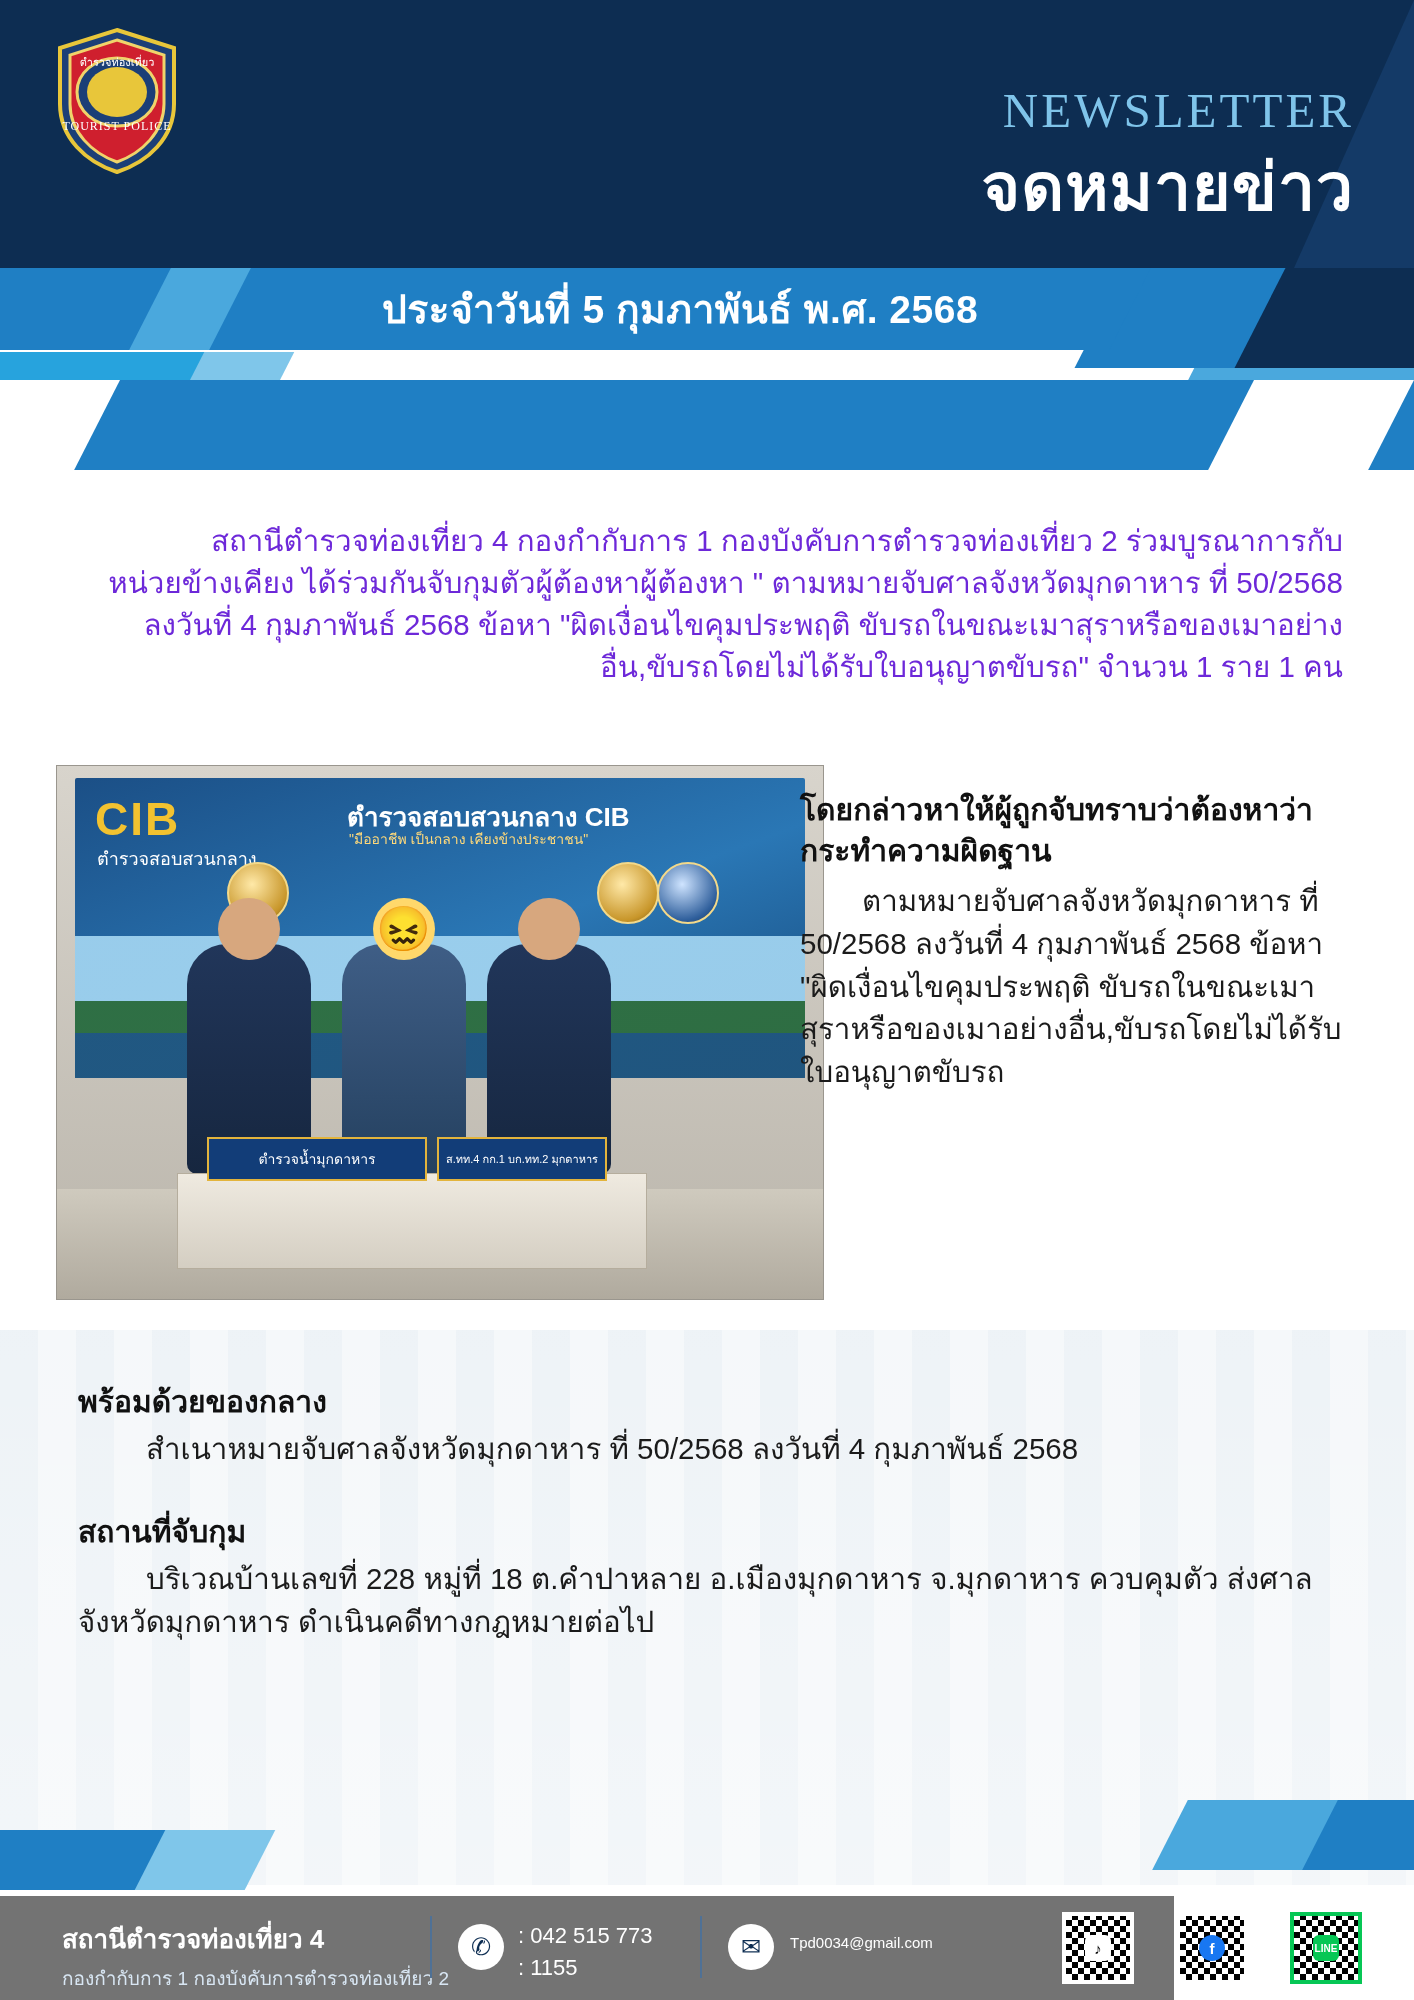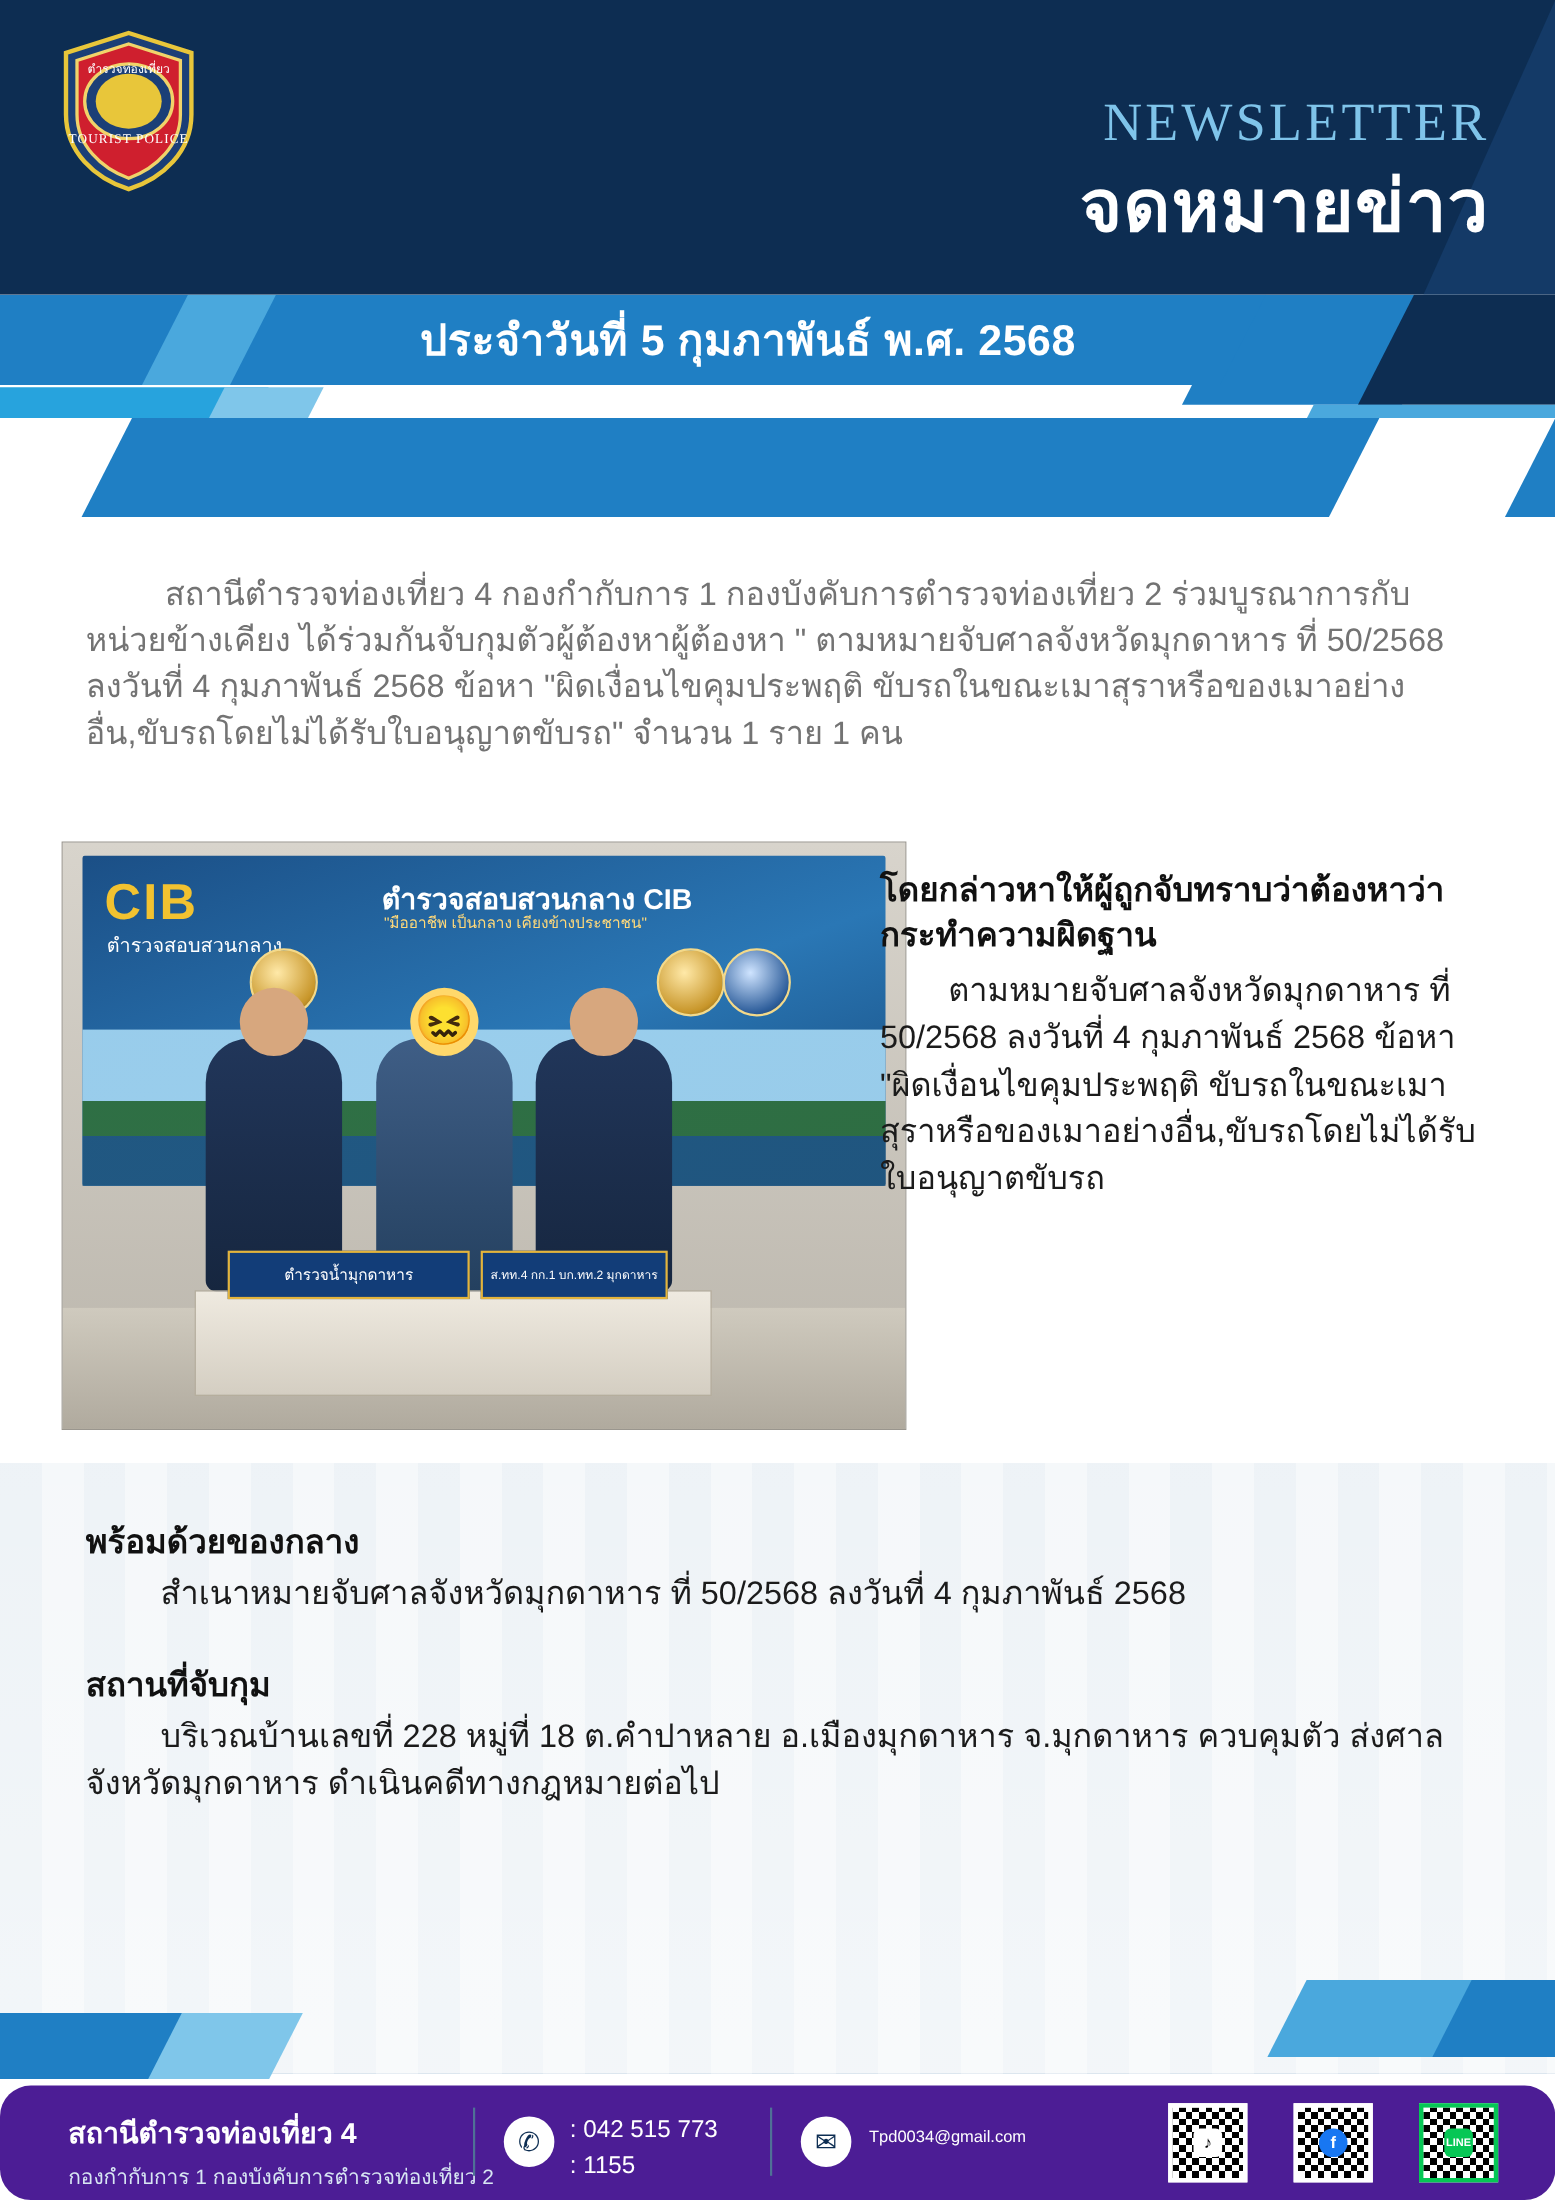--- a/index.html
+++ b/index.html
@@ -125,23 +125,23 @@
     top: 500px; left: 0;
     width: 1414px;
     height: 1400px;
   }
   .lead {
     position: absolute;
     left: 78px; top: 20px;
     width: 1265px;
     font-size: 29.5px;
     line-height: 1.42;
-    color: #737373;
+    color: #6d28d9;
     text-indent: 72px;
-    text-align: left;
+    text-align: right;
   }
   .photo {
     position: absolute;
     left: 56px; top: 265px;
     width: 768px; height: 535px;
     background: linear-gradient(#d8d4cc, #bab5ab);
     border: 1px solid #9a968e;
     overflow: hidden;
   }
   .photo .banner {
@@ -291,23 +291,22 @@
     position: absolute;
     transform: skewX(-27deg);
   }
   .f1 { left: -60px; top: 0;  width: 260px; height: 60px; background:#1f7fc4; }
   .f2 { left: 150px; top: 0;  width: 110px; height: 60px; background:#7fc6ea; }
   .f3 { left: 1170px; top: -30px; width: 180px; height: 70px; background:#4aa8dd; }
   .f4 { left: 1320px; top: -30px; width: 200px; height: 70px; background:#1f7fc4; }
   .footer {
     position: absolute;
     left: 0; bottom: 0;
-    width: 1414px; height: 104px;
-    background: #4c1d95;
-    border-radius: 28px;
+    width: 1174px; height: 104px;
+    background: #737373;
   }
   .f-org {
     position: absolute;
     left: 62px; top: 22px;
     color: #ffffff;
   }
   .f-org .l1 { font-size: 26px; font-weight: bold; }
   .f-org .l2 { font-size: 19px; color: #d8e6f3; margin-top: 4px; }
   .f-div {
     position: absolute;

